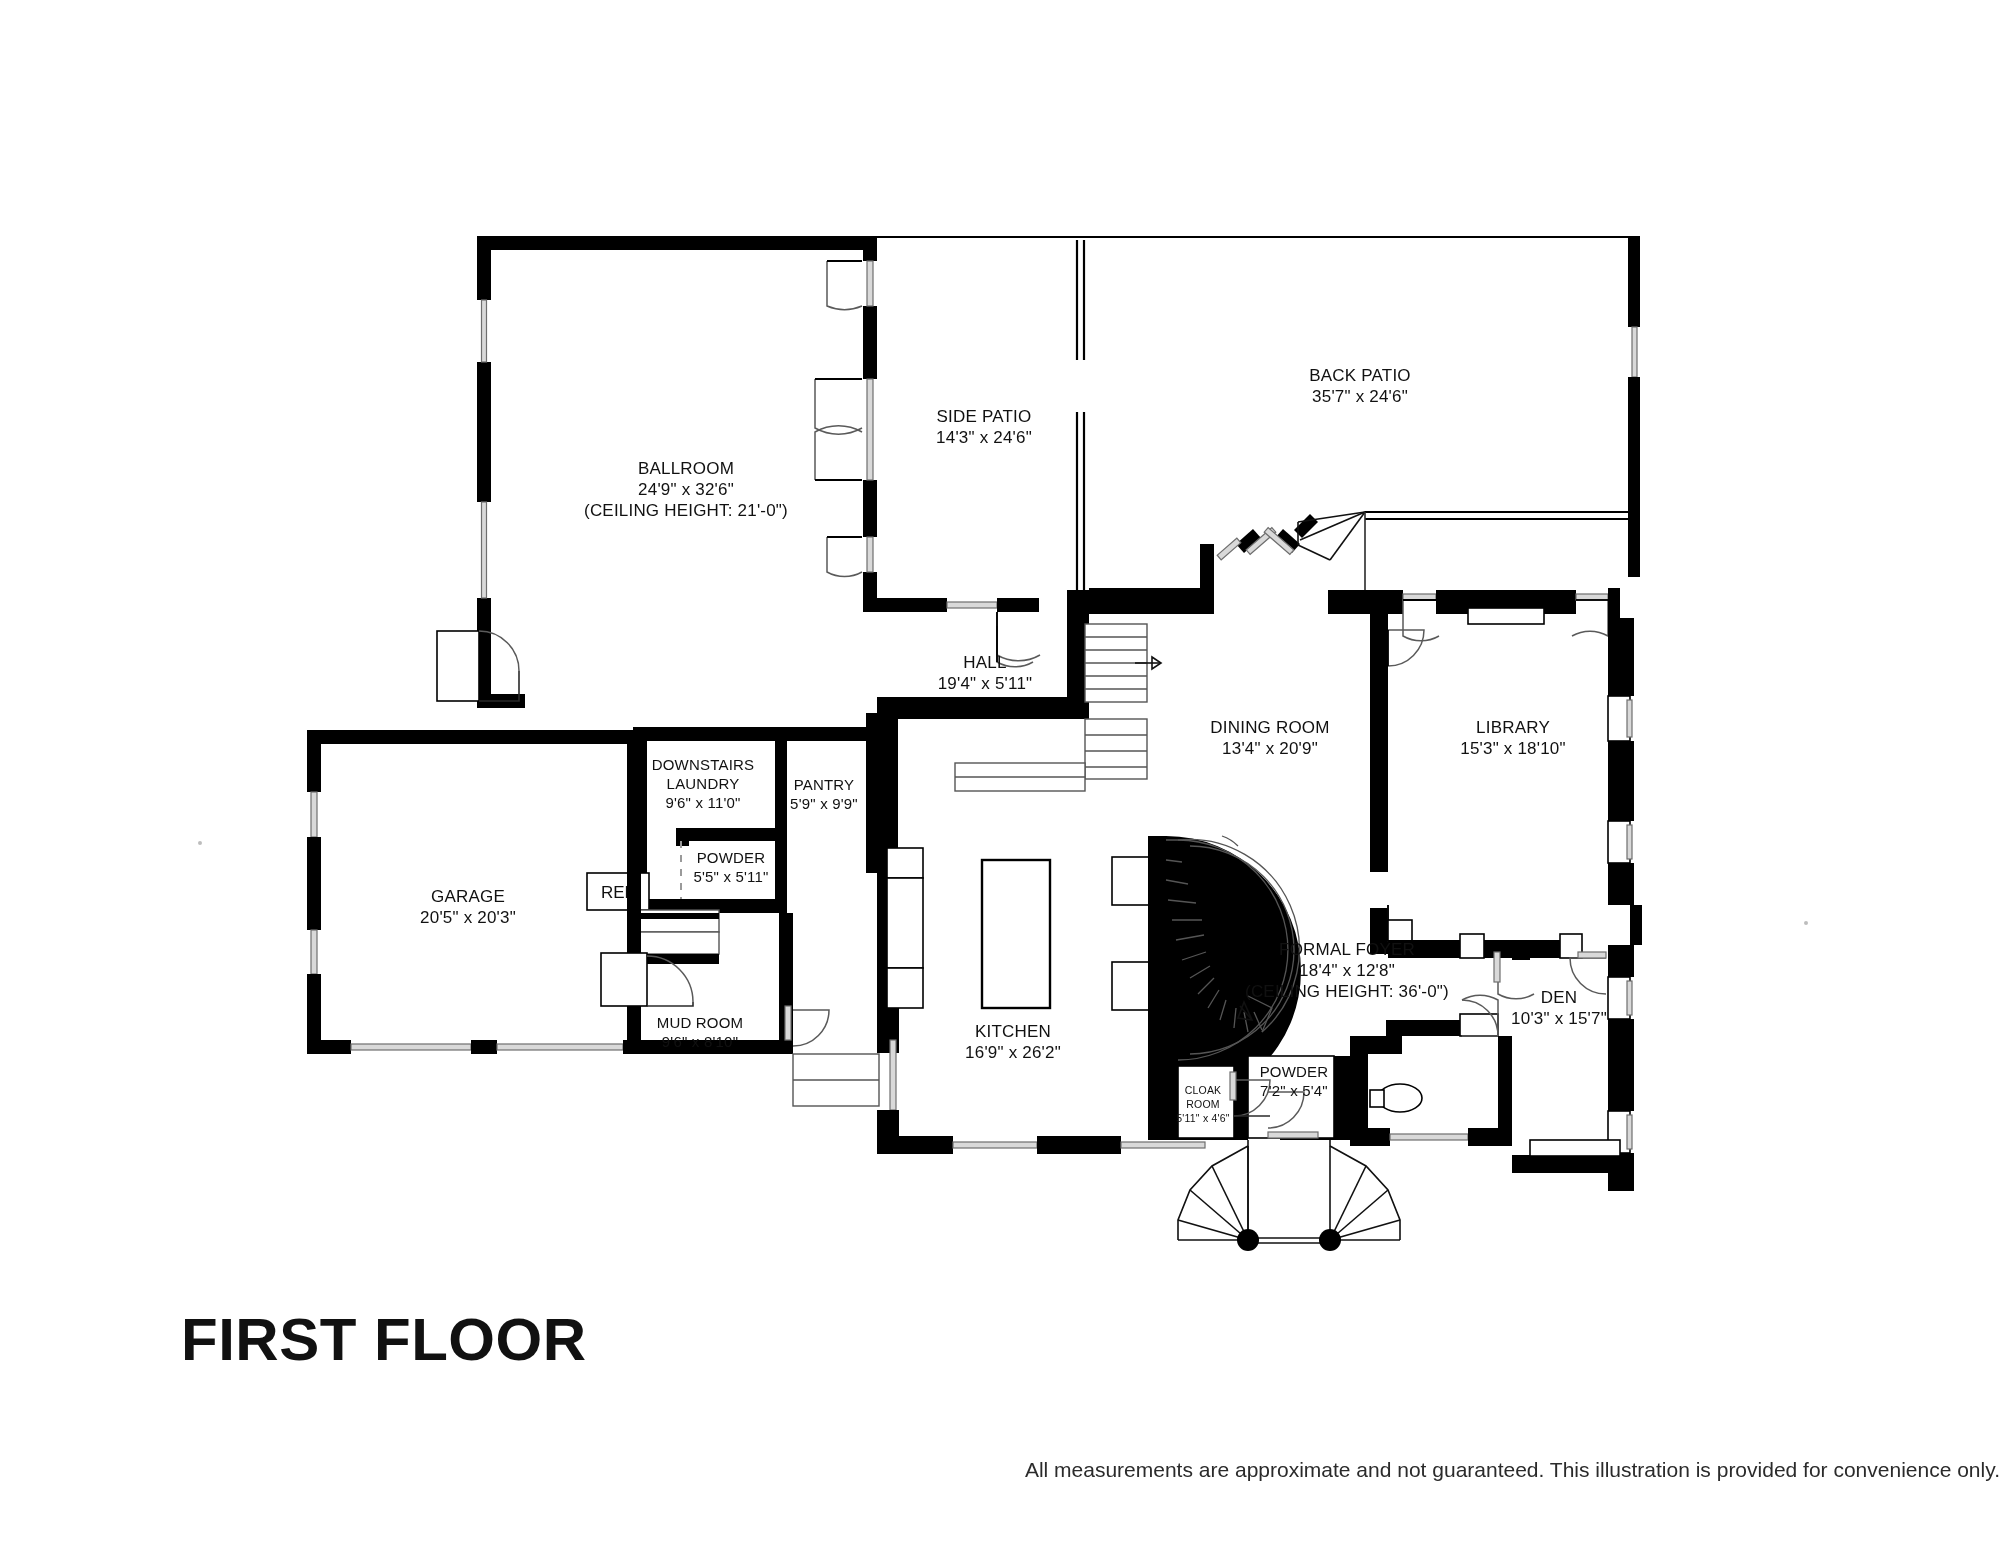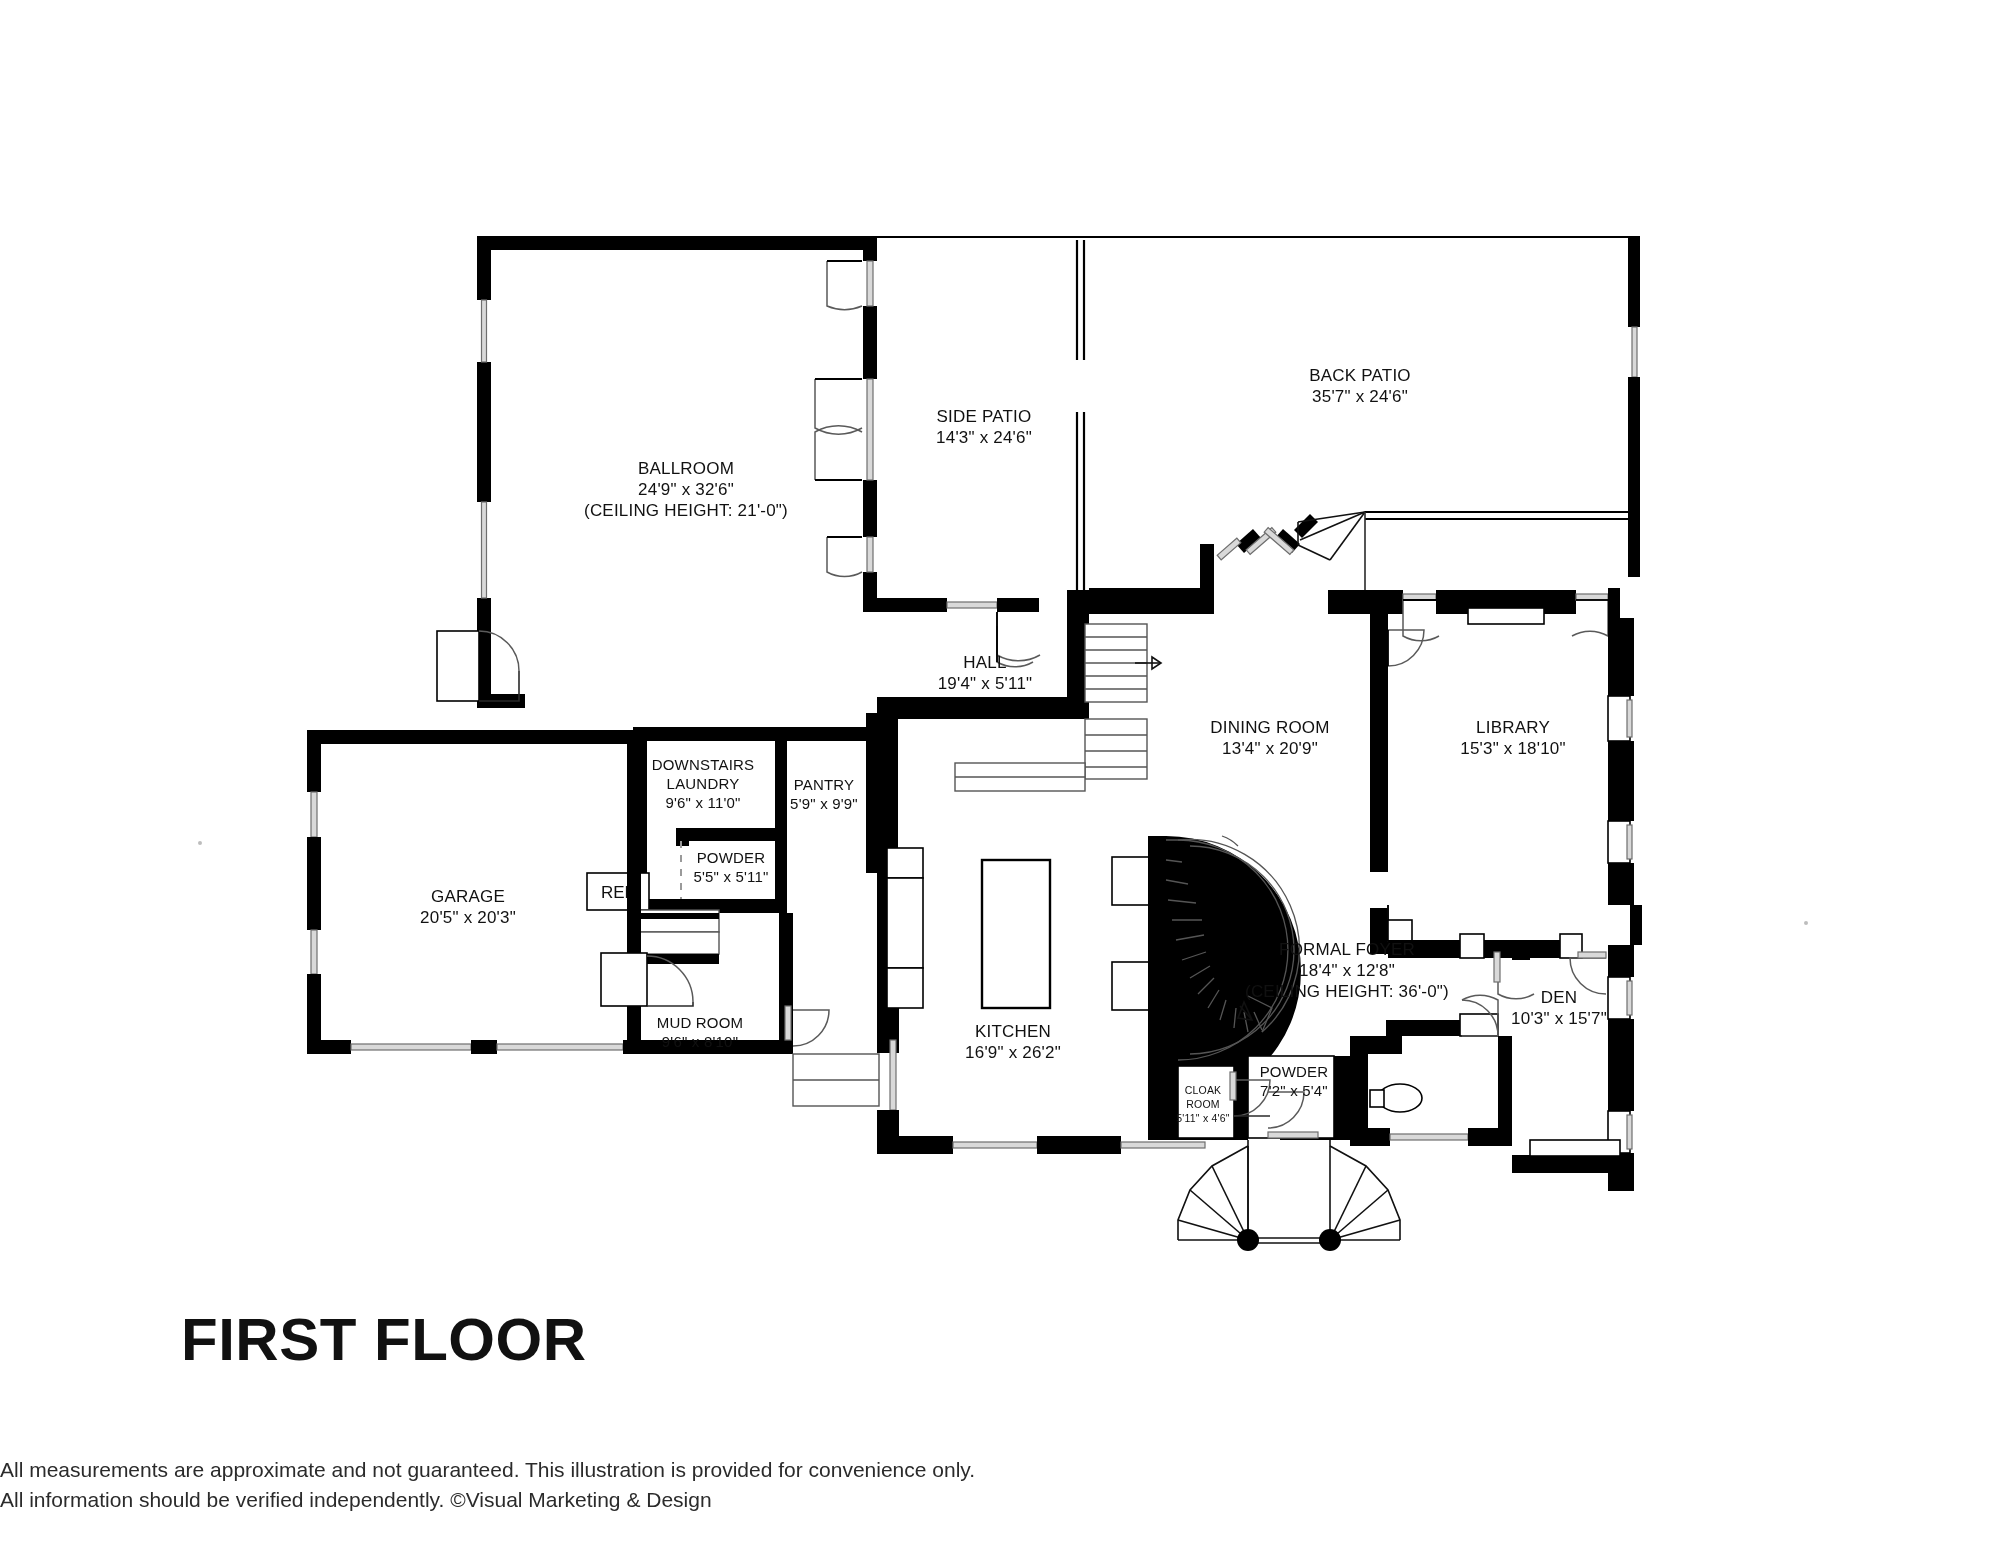--- a/index.html
+++ b/index.html
@@ -45,21 +45,21 @@
   .med .rdim{font-size:15px;}
 
   #floor-title{
     position:absolute;left:181px;top:1310px;
     font-size:60px;font-weight:bold;letter-spacing:.5px;
     color:#111111;line-height:1;
     font-family:"Liberation Sans","DejaVu Sans",sans-serif;
   }
   #disclaimer{
     position:absolute;left:0;top:1455px;width:2000px;
-    text-align:left;color:#2b2b2b;
+    text-align:right;color:#2b2b2b;
     font-size:21px;line-height:1.45;
     font-family:"Liberation Sans","DejaVu Sans",sans-serif;
   }
   #disclaimer div{display:block;}
   .reftag{
     font-family:"Liberation Sans","DejaVu Sans",sans-serif;
     font-size:17px;fill:#111;text-anchor:middle;
   }
 </style>
 </head>
@@ -503,16 +503,15 @@
 
     </g>
 
   </svg>
   </div>
 
   <div id="floor-title">FIRST FLOOR</div>
 
   <div id="disclaimer">
     <div>All measurements are approximate and not guaranteed. This illustration is provided for convenience only.</div>
-    <div>All information should be verified independently. ©Visual Marketing &amp; Design</div>
   </div>
 
 </div>
 
 </body></html>

